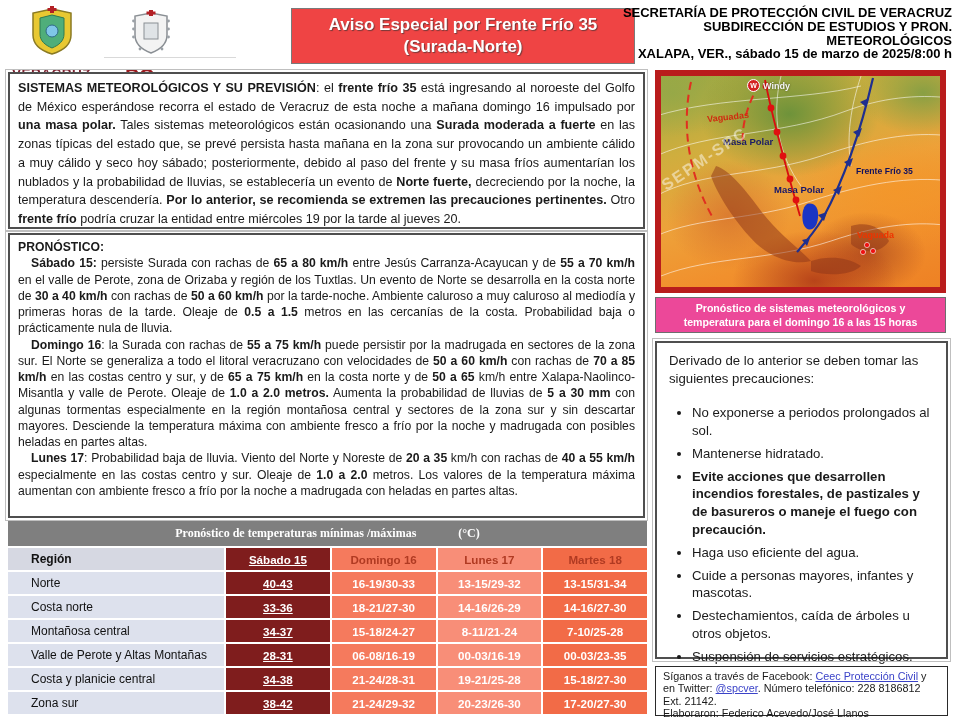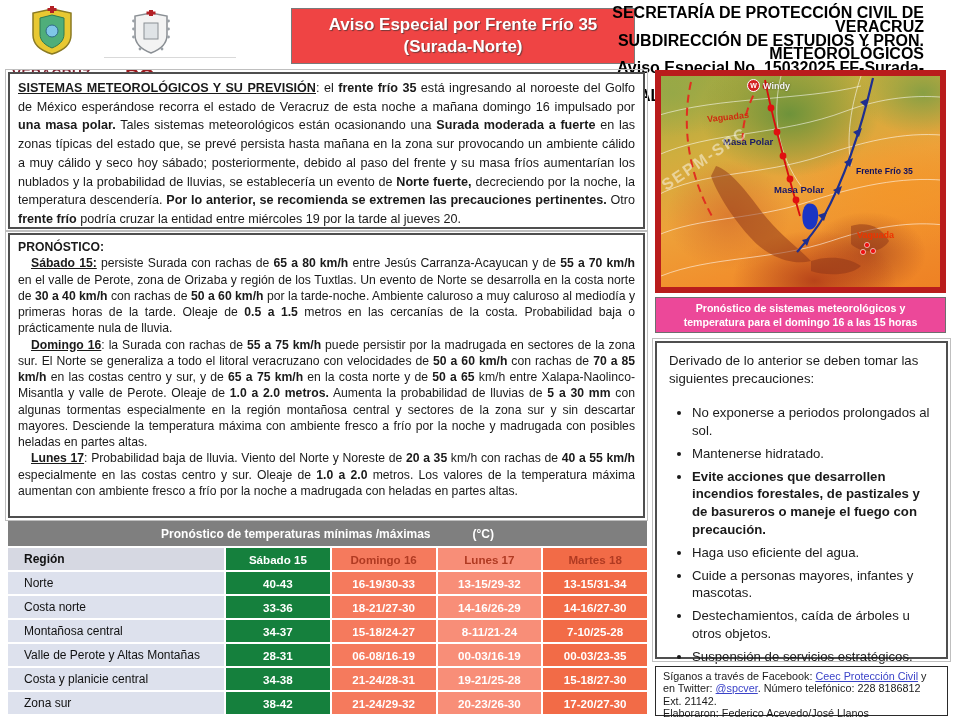--- a/index.html
+++ b/index.html
@@ -1,58 +1,58 @@
 <!DOCTYPE html>
 <html><head>
 <meta charset="utf-8">
 <style>
   html,body{margin:0;padding:0;background:#ffffff;}
   #page{position:relative;width:960px;height:720px;background:#fff;
         font-family:"Liberation Sans",sans-serif;color:#1a1a1a;overflow:hidden;}
   .b{font-weight:bold;}
-  .u{text-decoration:underline;}
+  .u{}
   .lnk{color:#3b43c8;text-decoration:underline;cursor:pointer;}
 
   
   .logos{position:absolute;left:12px;top:6px;display:flex;align-items:center;gap:34px;}
   .logo{display:flex;align-items:center;gap:7px;flex-direction:column;}
   .ver-name{font-size:13.5px;font-weight:bold;color:#7c2230;letter-spacing:.5px;line-height:14px;}
   .ver-sub{font-size:10.5px;color:#6f6f6f;line-height:12px;letter-spacing:.4px;}
   .pc-abbr{font-size:21px;font-weight:bold;color:#9b1b1f;line-height:20px;}
   .pc-sub{font-size:7.5px;color:#5a5a5a;line-height:8.5px;}
   .logo-rule{position:absolute;left:104px;top:57px;width:132px;height:1px;background:#d9d9d9;}
 
   .title-box{position:absolute;left:291px;top:8px;width:342px;height:54px;background:#ef4444;
              border:1px solid #7a7a7a;display:flex;flex-direction:column;align-items:center;justify-content:center;
              color:#fff;font-weight:bold;font-size:17px;line-height:22px;
              text-shadow:1px 1px 1px rgba(50,50,50,.65);}
-  .org-header{position:absolute;left:582px;top:6px;width:342px;text-align:right;
-              font-size:16px;font-weight:bold;line-height:13.8px;color:#000;}
+  .org-header{position:absolute;left:610px;top:6px;width:342px;text-align:right;
+              font-size:13px;font-weight:bold;line-height:13.8px;color:#000;}
 
   
   .dbox{position:absolute;border:2px solid #4f4f4f;outline:1px solid #bfbfbf;outline-offset:2px;
         background:#fff;box-sizing:border-box;}
   #box-sistemas{left:8px;top:72px;width:637px;height:157px;padding:5px 8px;
                 font-size:12.6px;line-height:18.7px;text-align:justify;}
   #box-pronostico{left:8px;top:233px;width:637px;height:285px;padding:4px 8px;
                   font-size:12.2px;line-height:16.25px;text-align:justify;}
   #box-pronostico p{margin:0;text-indent:13px;}
   #box-pronostico .no-ind{text-indent:0;}
 
   
   #temp-table{position:absolute;left:8px;top:521px;width:639px;}
   .t-title{height:25px;background:#7f7f7f;color:#fff;font-weight:bold;font-size:12px;
-           display:flex;align-items:center;justify-content:center;margin-bottom:2px;}
+           display:flex;align-items:center;justify-content:center;margin-bottom:2px;font-family:Liberation Serif, serif;}
   .t-title .unit{margin-left:42px;}
   .t-row{display:grid;grid-template-columns:216px 1fr 1fr 1fr 1fr;gap:2px;margin-bottom:2px;}
   .t-cell{height:22px;display:flex;align-items:center;justify-content:center;
           font-size:11.6px;box-sizing:border-box;}
-  .c-region{background:#dde1ed;justify-content:flex-start;padding-left:16px;color:#111;font-size:12px;}
+  .c-region{background:#dde1ed;justify-content:flex-start;padding-left:23px;color:#111;font-size:12px;}
   .hdr .c-region{background:#d6d8e2;}
-  .c-sat{background:#15803d;color:#fff;font-weight:bold;}
+  .c-sat{background:#7f1d1d;color:#fff;font-weight:bold;text-decoration:underline;}
   .c-sun{background:#f57a5d;}
   .c-mon{background:#f88e78;}
   .c-tue{background:#f26b47;}
   .hdr .c-sun,.hdr .c-mon,.hdr .c-tue{color:#b03a22;font-weight:bold;}
   .c-val{color:#fff;font-weight:bold;}
 
   
   #map-frame{position:absolute;left:655px;top:70px;width:291px;height:223px;border:6px solid #b91c1c;
              box-sizing:border-box;background:#f0902d;}
   #map-inner{position:relative;width:100%;height:100%;overflow:hidden;
@@ -134,21 +134,20 @@
   <div class="logo-rule"></div>
 
   <div class="title-box">
     <div>Aviso Especial por Frente Frío 35</div>
     <div>(Surada-Norte)</div>
   </div>
 
   <div class="org-header">
     <div>SECRETARÍA DE PROTECCIÓN CIVIL DE VERACRUZ</div>
     <div>SUBDIRECCIÓN DE ESTUDIOS Y PRON. METEOROLÓGICOS</div>
-    <div>Aviso Especial No_15032025 FF-Surada-Norte</div>
     <div>XALAPA, VER.,  sábado 15 de marzo de 2025/8:00 h</div>
   </div>
 
   <div class="dbox" id="box-sistemas">
     <span><span class="b u">SISTEMAS METEOROLÓGICOS Y SU PREVISIÓN</span><span>: el </span><span class="b">frente frío 35</span><span> está ingresando al noroeste del Golfo de México esperándose recorra el estado de Veracruz de esta noche a mañana domingo 16 impulsado por </span><span class="b">una masa polar.</span><span> Tales sistemas meteorológicos están ocasionando una </span><span class="b">Surada moderada a fuerte</span><span> en las zonas típicas del estado que, se prevé persista hasta mañana en la zona sur provocando un ambiente cálido a muy cálido y seco hoy sábado; posteriormente, debido al paso del frente y su masa fríos aumentarían los nublados y la probabilidad de lluvias, se establecería un evento de </span><span class="b">Norte fuerte,</span><span> decreciendo por la noche, la temperatura descendería. </span><span class="b">Por lo anterior, se recomienda se extremen las precauciones pertinentes.</span><span>  Otro </span><span class="b">frente frío</span><span> podría cruzar la entidad entre miércoles 19 por la tarde al jueves 20.</span></span>
   </div>
 
   <div class="dbox" id="box-pronostico">
     <p class="b no-ind">PRONÓSTICO:</p>
     <p><span class="b u">Sábado 15:</span><span> persiste Surada con rachas de </span><span class="b">65 a 80 km/h</span><span> entre Jesús Carranza-Acayucan y de </span><span class="b">55 a 70 km/h</span><span> en el valle de Perote, zona de Orizaba y región de los Tuxtlas. Un evento de Norte se desarrolla en la costa norte de </span><span class="b">30 a 40 km/h</span><span> con rachas de </span><span class="b">50 a 60 km/h</span><span> por la tarde-noche. Ambiente caluroso a muy caluroso al mediodía y primeras horas de la tarde. Oleaje de </span><span class="b">0.5 a 1.5</span><span> metros en las cercanías de la costa. Probabilidad baja o prácticamente nula de lluvia.</span></p>

